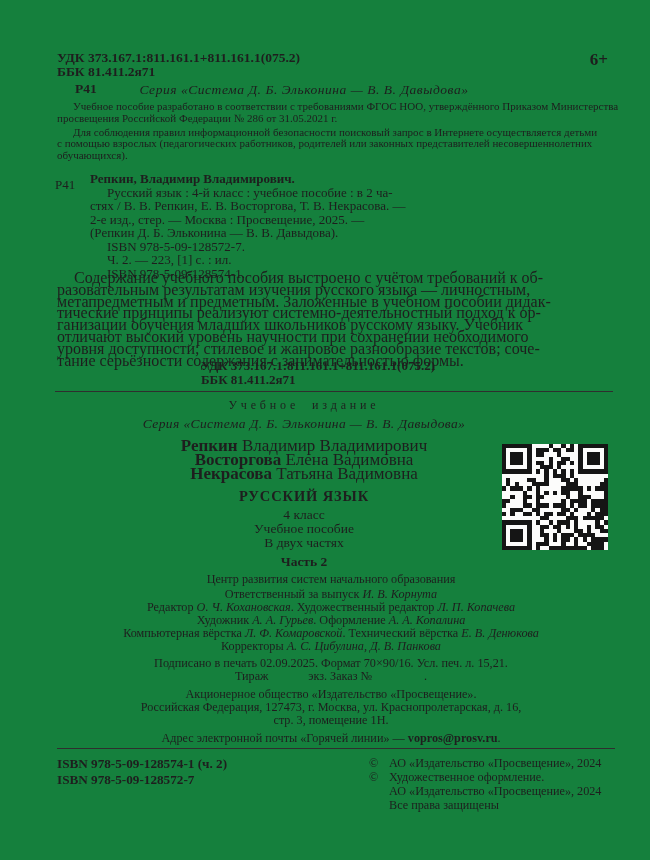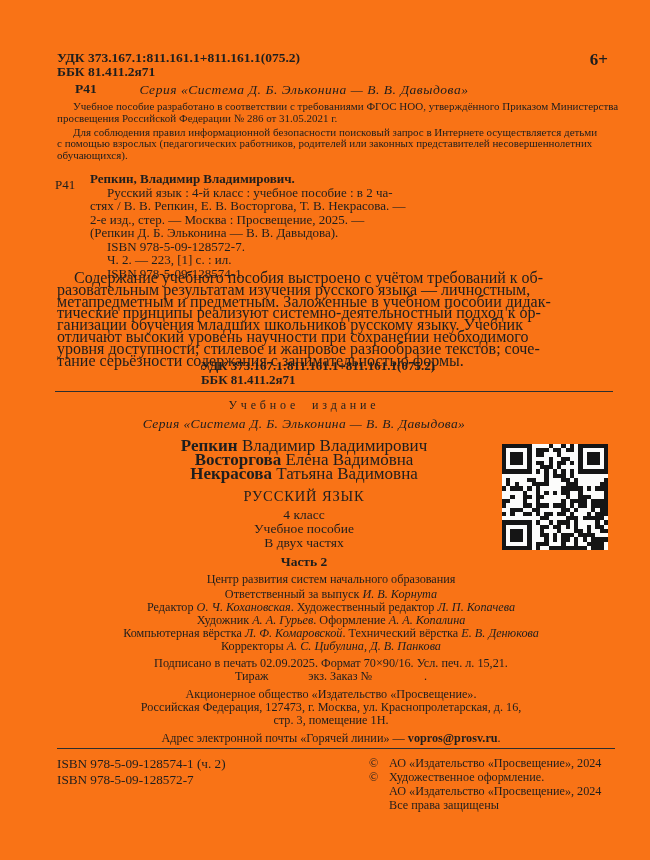--- a/index.html
+++ b/index.html
@@ -1,19 +1,19 @@
 <!DOCTYPE html>
 <html lang="ru"><head>
 <meta charset="utf-8">
 <style>
   html,body{margin:0;padding:0;}
   .page{
     position:relative;
     width:650px;height:860px;
-    background:#f97316;
+    background:#15803d;
     color:#1e1e1e;
     font-family:"Liberation Serif","DejaVu Serif",serif;
     overflow:hidden;
   }
   .abs{position:absolute;}
   .b{font-weight:bold;}
   .i{font-style:italic;text-align:center;}
   .nowrap{white-space:nowrap;}
 
   
@@ -43,41 +43,41 @@
   #sec-imprint-codes{top:359px;right:215px;font-size:13px;font-weight:bold;line-height:14px;white-space:nowrap;}
 
   .rule{left:55px;width:558px;border-top:1.4px solid #2e2e2e;height:0;}
   #rule1{top:391px;}
 
   
   #sec-edition{top:398px;left:57px;width:494px;text-align:center;}
   #edition-label{font-size:12px;letter-spacing:.32em;word-spacing:.5em;line-height:14px;}
   #series-mid{margin-top:4px;font-style:italic;font-size:13.5px;line-height:15px;letter-spacing:.03em;}
   #authors{margin-top:8px;font-size:17px;line-height:14px;}
-  #book-title{margin-top:8px;font-size:14.5px;font-weight:normal;letter-spacing:.06em;line-height:15px;}
+  #book-title{margin-top:8px;font-size:14.5px;font-weight:bold;letter-spacing:.06em;line-height:15px;}
   #subtitles{margin-top:4px;font-size:13.5px;line-height:14px;}
   #part-label{margin-top:5px;font-size:13.5px;font-weight:bold;line-height:14px;}
 
   
   #qr{top:444px;left:502px;width:106px;height:106px;}
   #qr svg{display:block;width:106px;height:106px;}
 
   
   #sec-credits{top:573px;left:57px;width:548px;text-align:center;font-size:12.2px;}
   #org-line{line-height:13px;}
   #credit-lines{margin-top:2px;line-height:13px;}
   #print-block{margin-top:4px;line-height:13px;}
   #tirazh-line{white-space:pre;}
   #publisher-block{margin-top:5px;line-height:13.2px;}
   #email-line{margin-top:4px;line-height:13px;}
 
   
   #footer{top:748px;left:57px;width:558px;border-top:1.4px solid #2e2e2e;padding-top:7px;
           display:flex;justify-content:space-between;align-items:flex-start;}
-  #isbn-block{font-size:13.2px;font-weight:normal;line-height:15.5px;white-space:nowrap;}
+  #isbn-block{font-size:13.2px;font-weight:bold;line-height:15.5px;white-space:nowrap;}
   #copy-block{font-size:12.2px;line-height:14px;width:246px;}
   .copy-row{display:flex;}
   .copy-sym{width:20px;flex:0 0 20px;}
   .copy-text{flex:1;}
 </style>
 </head>
 <body>
 
 <div class="page">
 

